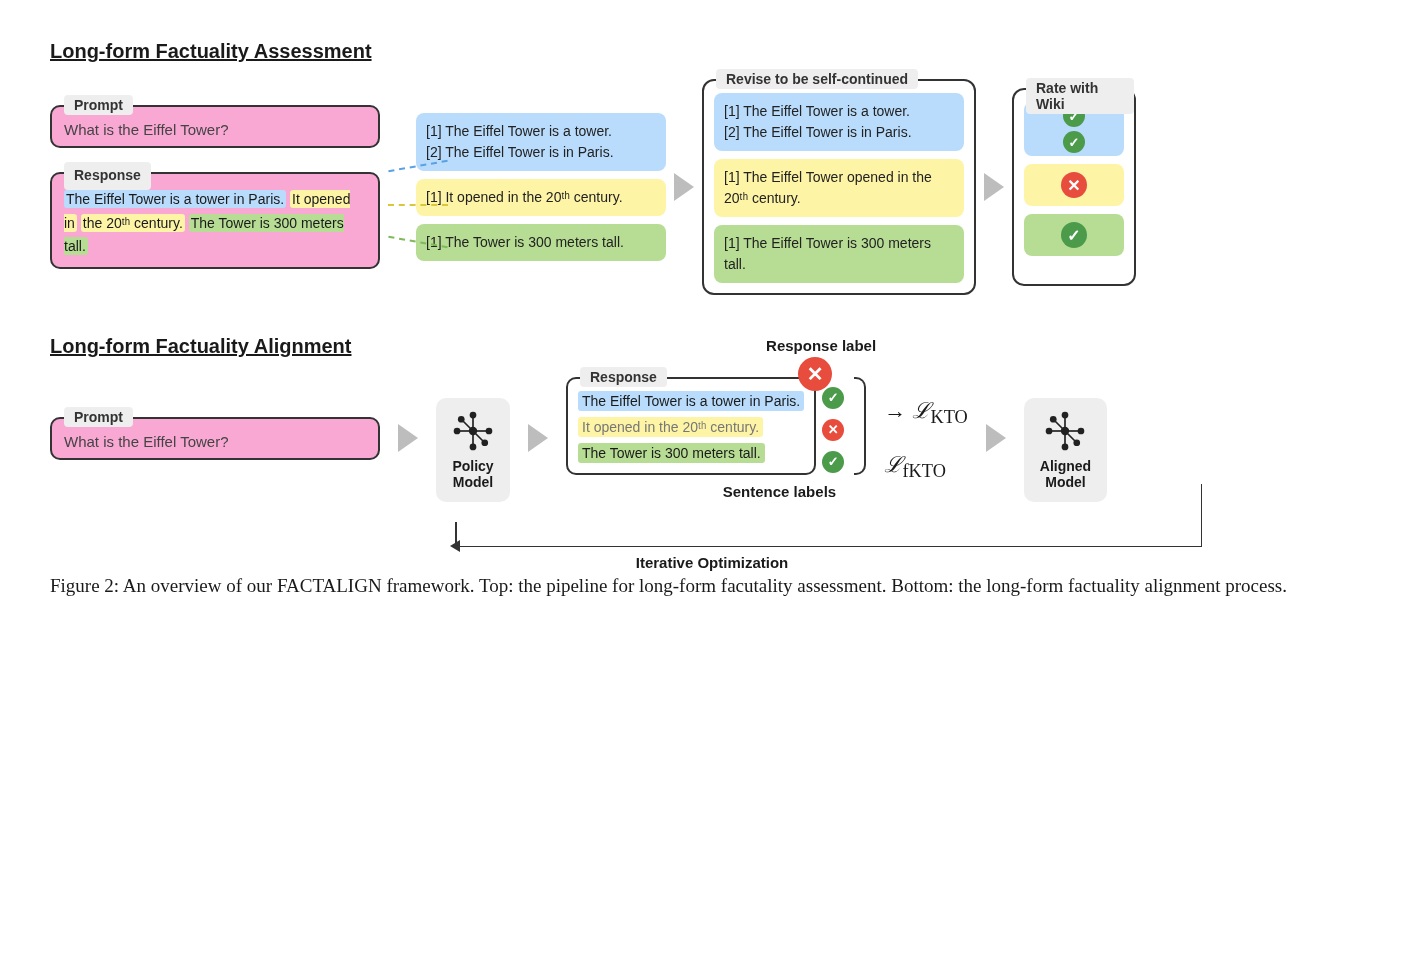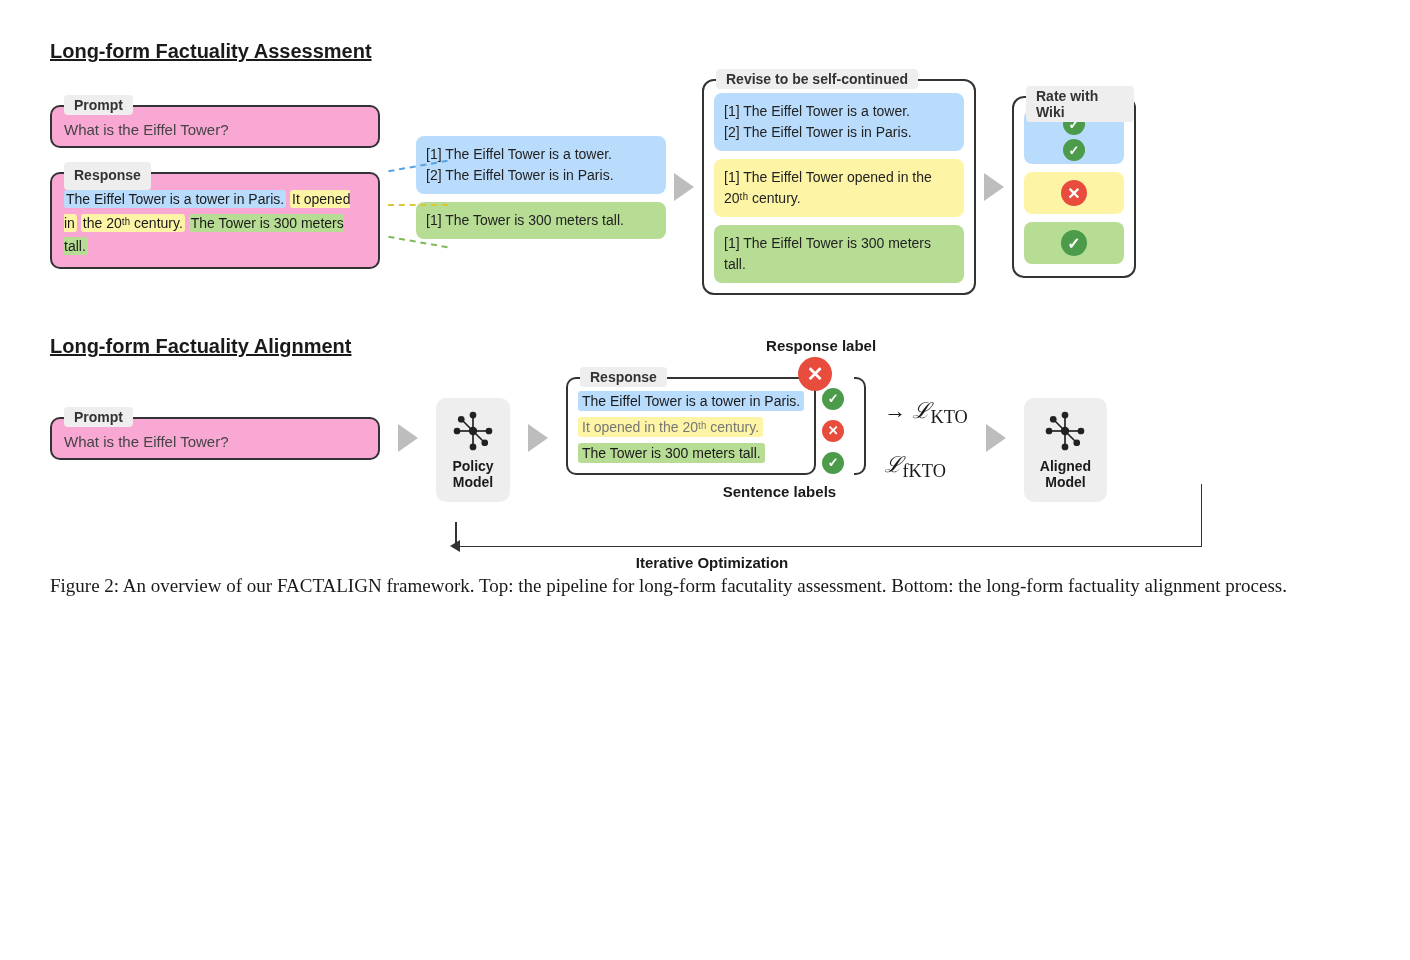--- a/index.html
+++ b/index.html
@@ -62,21 +62,21 @@
   .revise-box {
     border:2px solid #333;
     border-radius:12px;
     padding:12px 10px 10px 10px;
     position:relative;
   }
   .revise-box .box-label { top:-12px; }
   .rate-box {
     border:2px solid #333;
     border-radius:12px;
-    padding:12px 10px 12px 10px;
+    padding:12px 10px 28px 10px;
     position:relative;
     display:flex;
     flex-direction:column;
     gap:8px;
   }
   .rate-slot {
     width: 100px;
     height: 42px;
     border-radius:8px;
     display:flex;
@@ -146,21 +146,21 @@
     border-right: 2px solid #333;
     border-top: 2px solid #333;
     border-bottom: 2px solid #333;
     border-top-right-radius: 10px;
     border-bottom-right-radius: 10px;
     width: 12px;
     align-self:stretch;
     margin-left:4px;
   }
   .loss-labels { display:flex; flex-direction:column; gap:20px; font-family: 'Times New Roman', Georgia, serif; font-style:italic; font-size:22px; }
-  .resp-wrapper { display:flex; align-items:center; gap:6px; position:relative;}
+  .resp-wrapper { display:flex; align-items:flex-start; gap:6px; position:relative;}
   .resp-top-label {
     position:absolute; top:-40px; right:-10px; font-weight:700; font-size:15px;
   }
   .sent-bottom-label {
     font-weight:700; font-size:15px; margin-top:8px; text-align:right; padding-right:30px;
   }
   .iter-line {
     position:absolute;
     left: 405px;
     right: 158px;
@@ -213,20 +213,23 @@
     <div style="width:20px; position:relative; align-self:stretch;">
       <div class="dashed-arrow" style="top:40%; border-color:#5aa1e3; transform:rotate(-10deg);"></div>
       <div class="dashed-arrow" style="top:58%; border-color:#d8c83a;"></div>
       <div class="dashed-arrow" style="top:75%; border-color:#7fb95c; transform:rotate(10deg);"></div>
     </div>
 
     <div class="fact-stack">
       <div class="fact-card fc-blue">
         <div>[1] The Eiffel Tower is a tower.</div>
         <div>[2] The Eiffel Tower is in Paris.</div>
+      </div>
+      <div class="fact-card fc-yellow">
+        <div>[1] It opened in the 20ᵗʰ century.</div>
       </div>
       <div class="fact-card fc-green">
         <div>[1] The Tower is 300 meters tall.</div>
       </div>
     </div>
 
     <div class="arrow-big"></div>
 
     <div class="revise-box">
       <div class="box-label">Revise to be self-continued</div>

